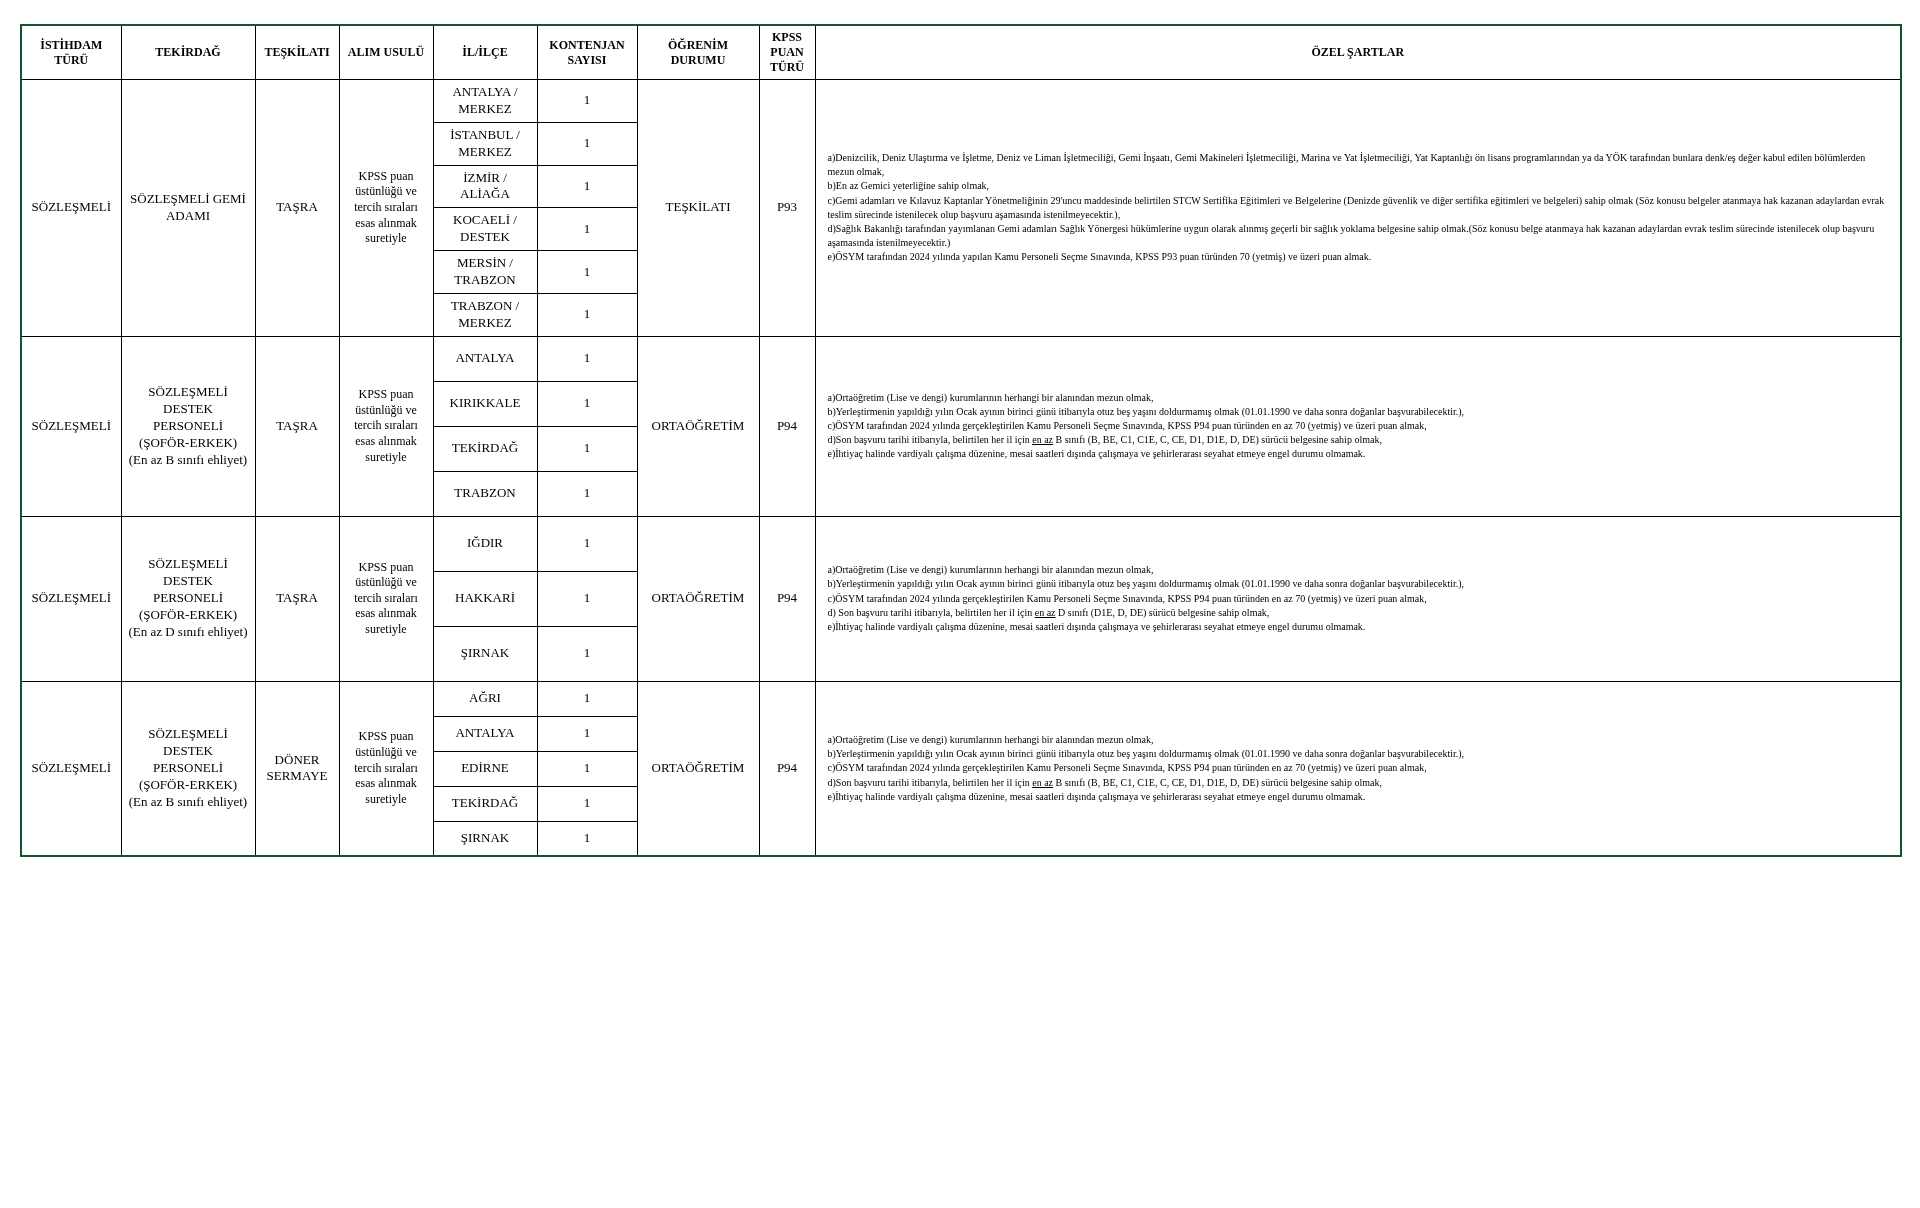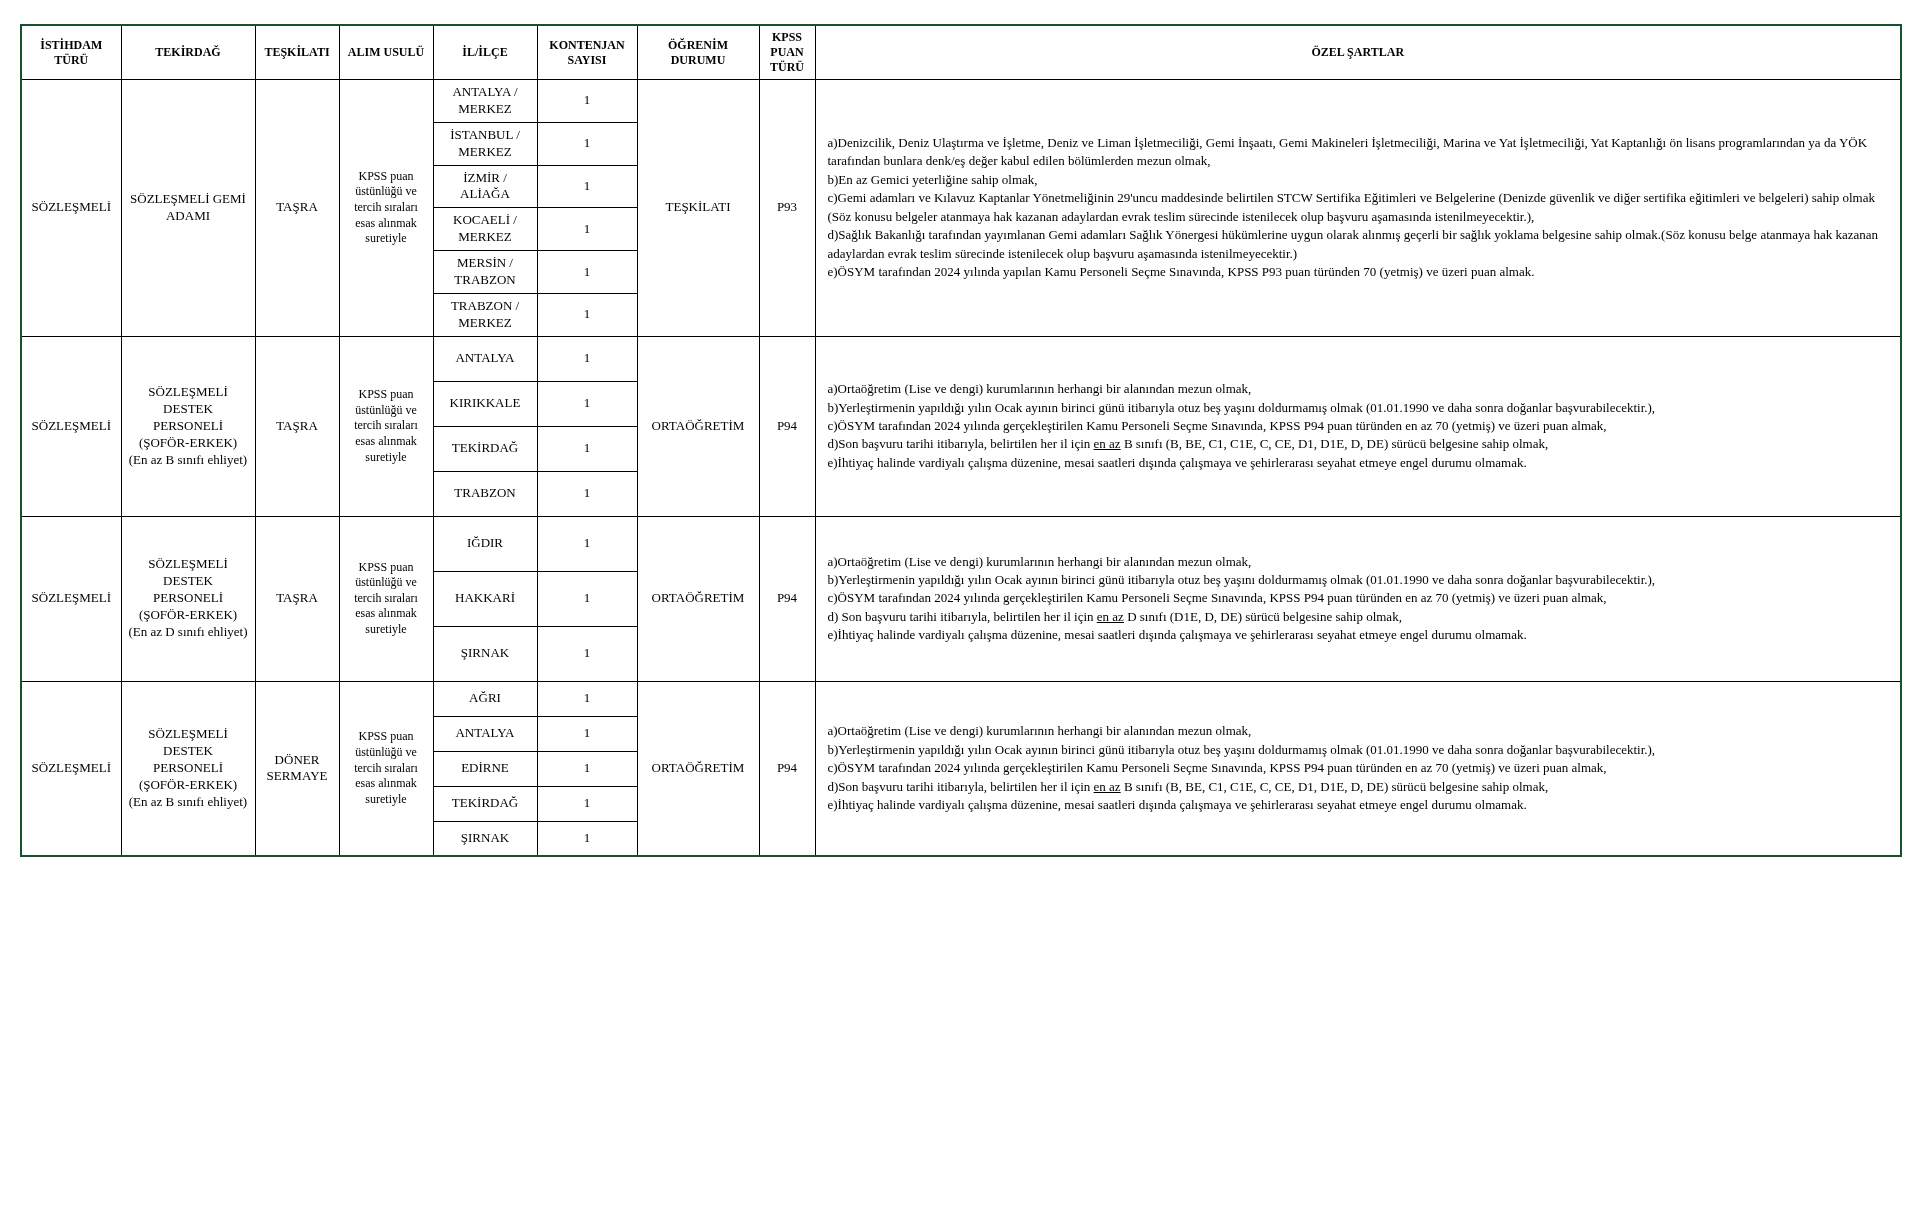--- a/index.html
+++ b/index.html
@@ -34,21 +34,21 @@
   td { font-size: 13px; line-height: 1.3; }
   tr.g0 { height: 42px; }
   tr.g1 { height: 45px; }
   tr.g2 { height: 55px; }
   tr.g3 { height: 35px; }
   td.alim { font-size: 12px; padding: 4px 6px; margin-left: 11px; }
   td.sartlar {
     text-align: left;
     vertical-align: middle;
     padding: 8px 12px;
-    font-size: 13px;
+    font-size: 10px;
     line-height: 1.42;
   }
 </style>
 </head>
 <body>
 
 <div class="page">
   <div class="table-wrap">
     <table>
       <colgroup>
@@ -97,21 +97,21 @@
           </tr>
           <tr class="g0">
             <td>İSTANBUL / MERKEZ</td>
             <td>1</td>
           </tr>
           <tr class="g0">
             <td>İZMİR / ALİAĞA</td>
             <td>1</td>
           </tr>
           <tr class="g0">
-            <td>KOCAELİ / MERKEZ</td>
+            <td>KOCAELİ / DESTEK</td>
             <td>1</td>
           </tr>
           <tr class="g0">
             <td>MERSİN / TRABZON</td>
             <td>1</td>
           </tr>
           <tr class="g0">
             <td>TRABZON / MERKEZ</td>
             <td>1</td>
           </tr>

